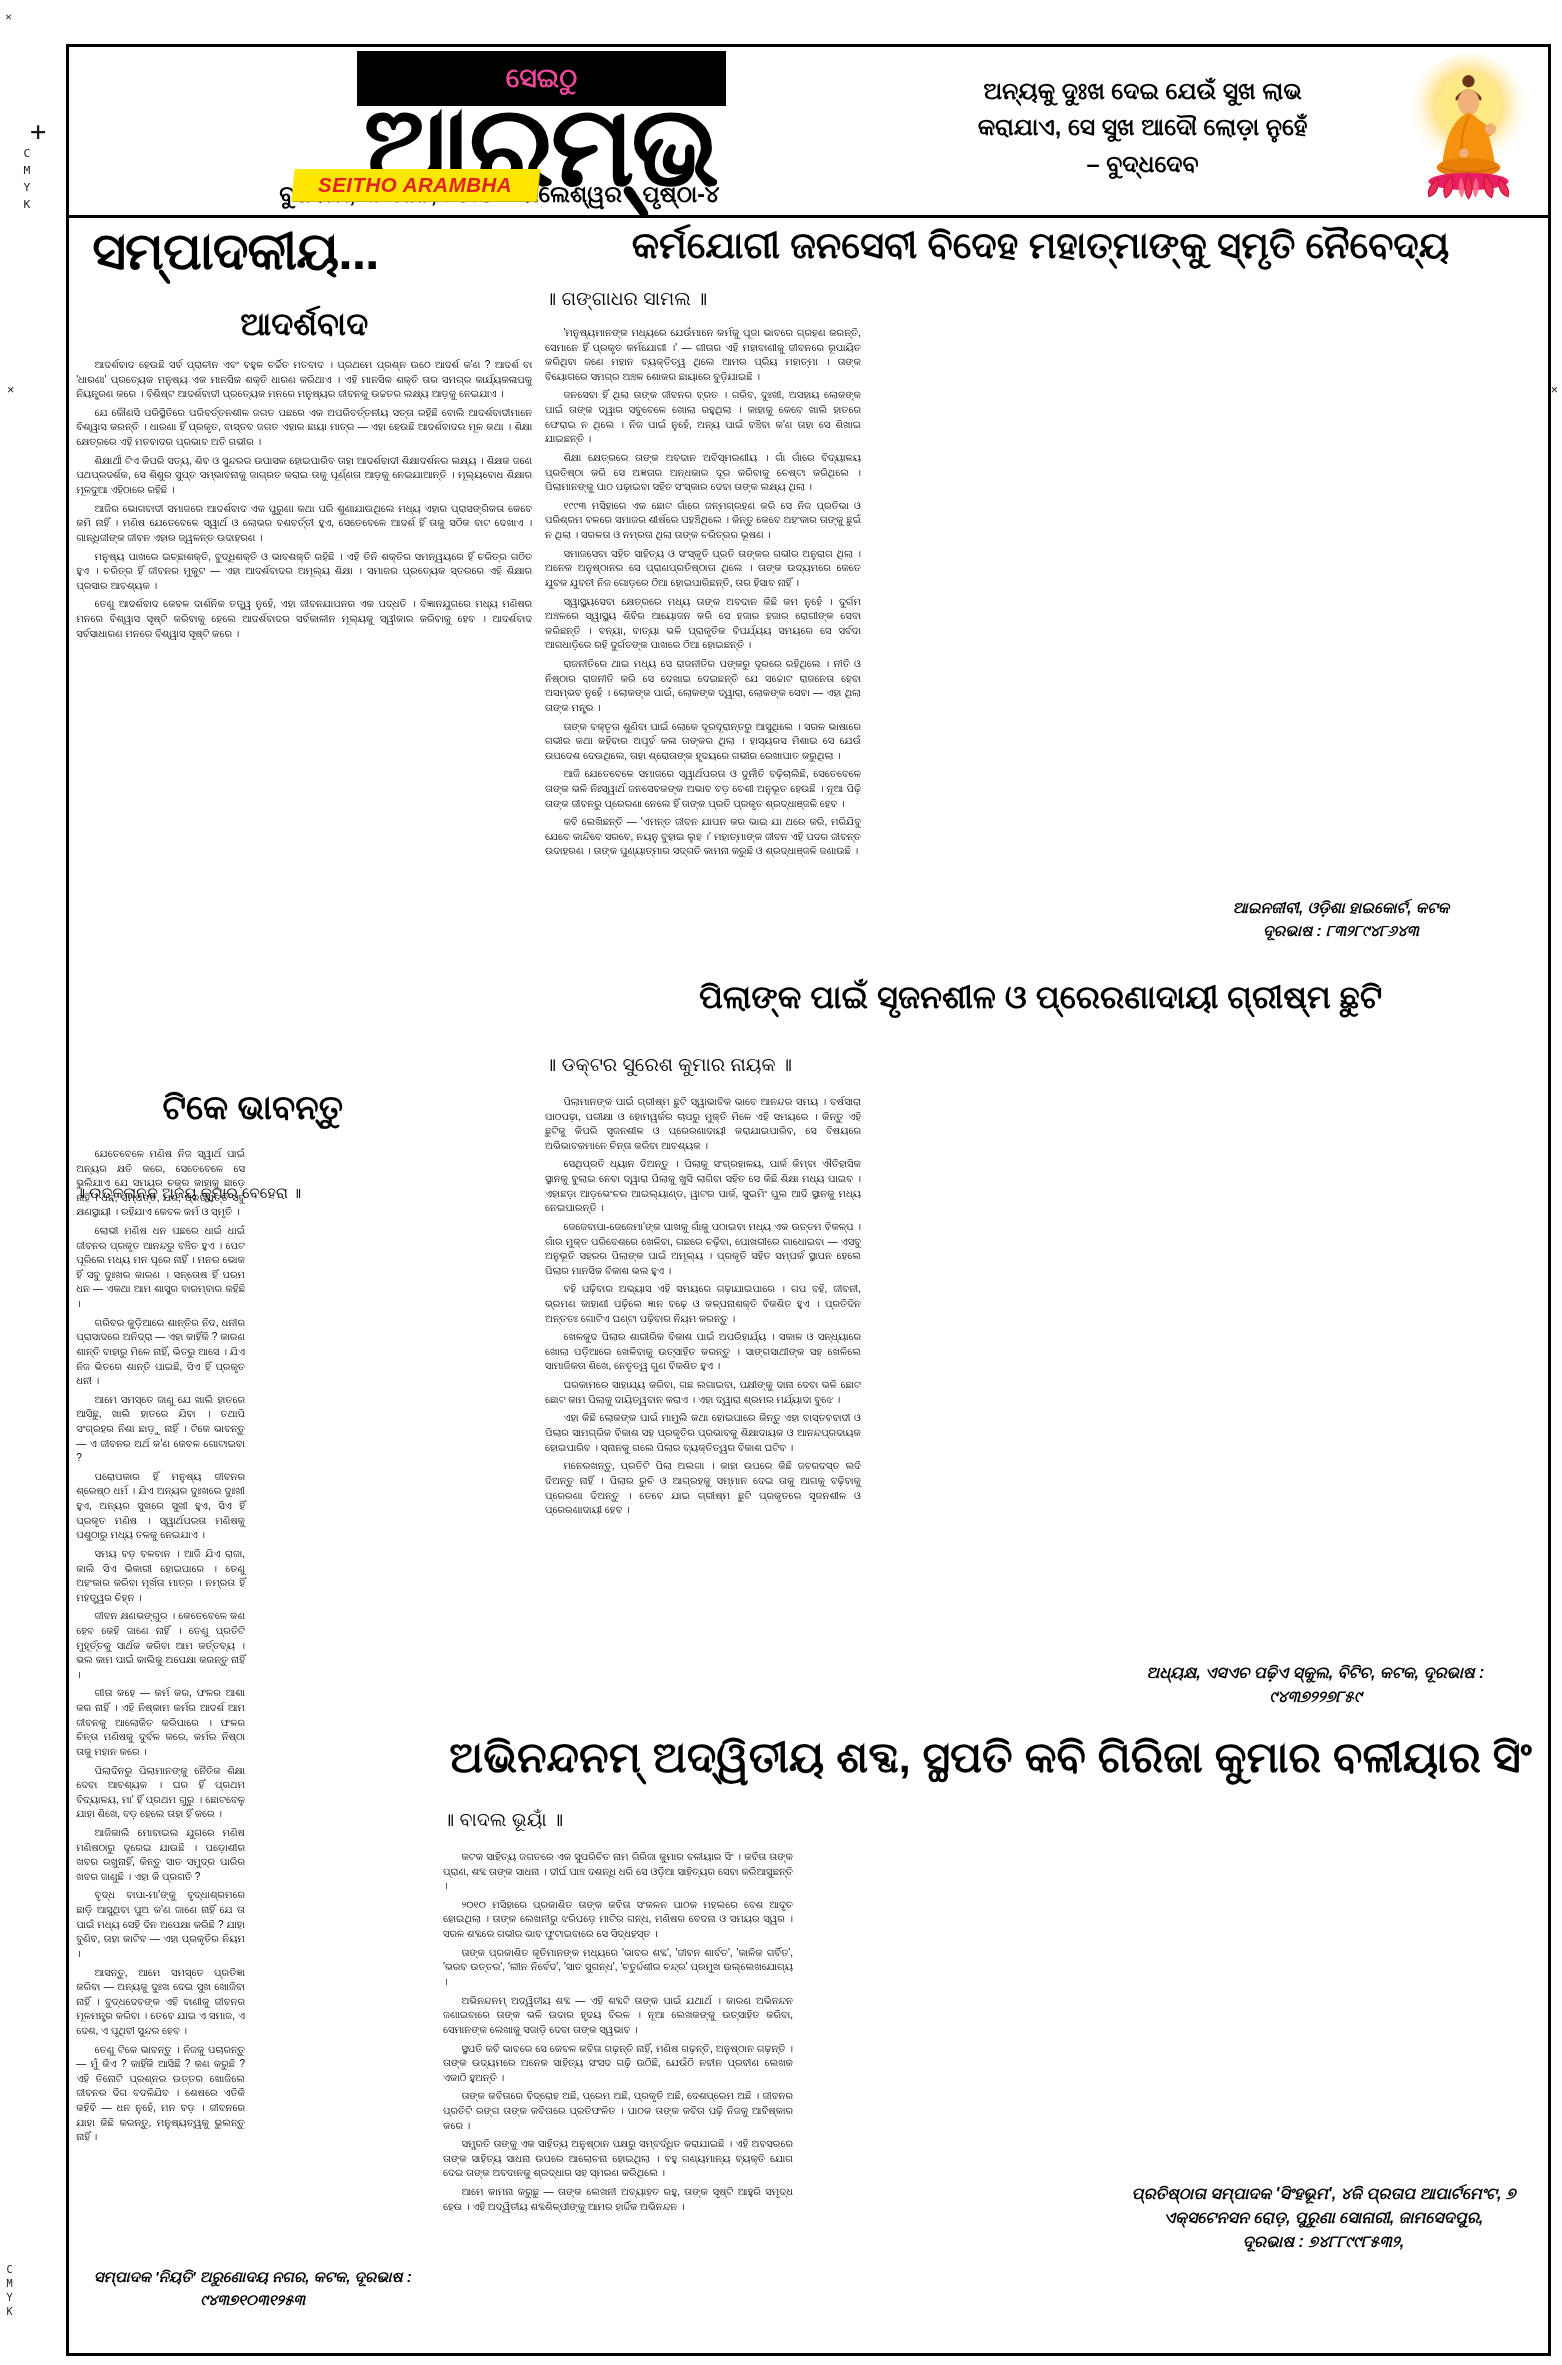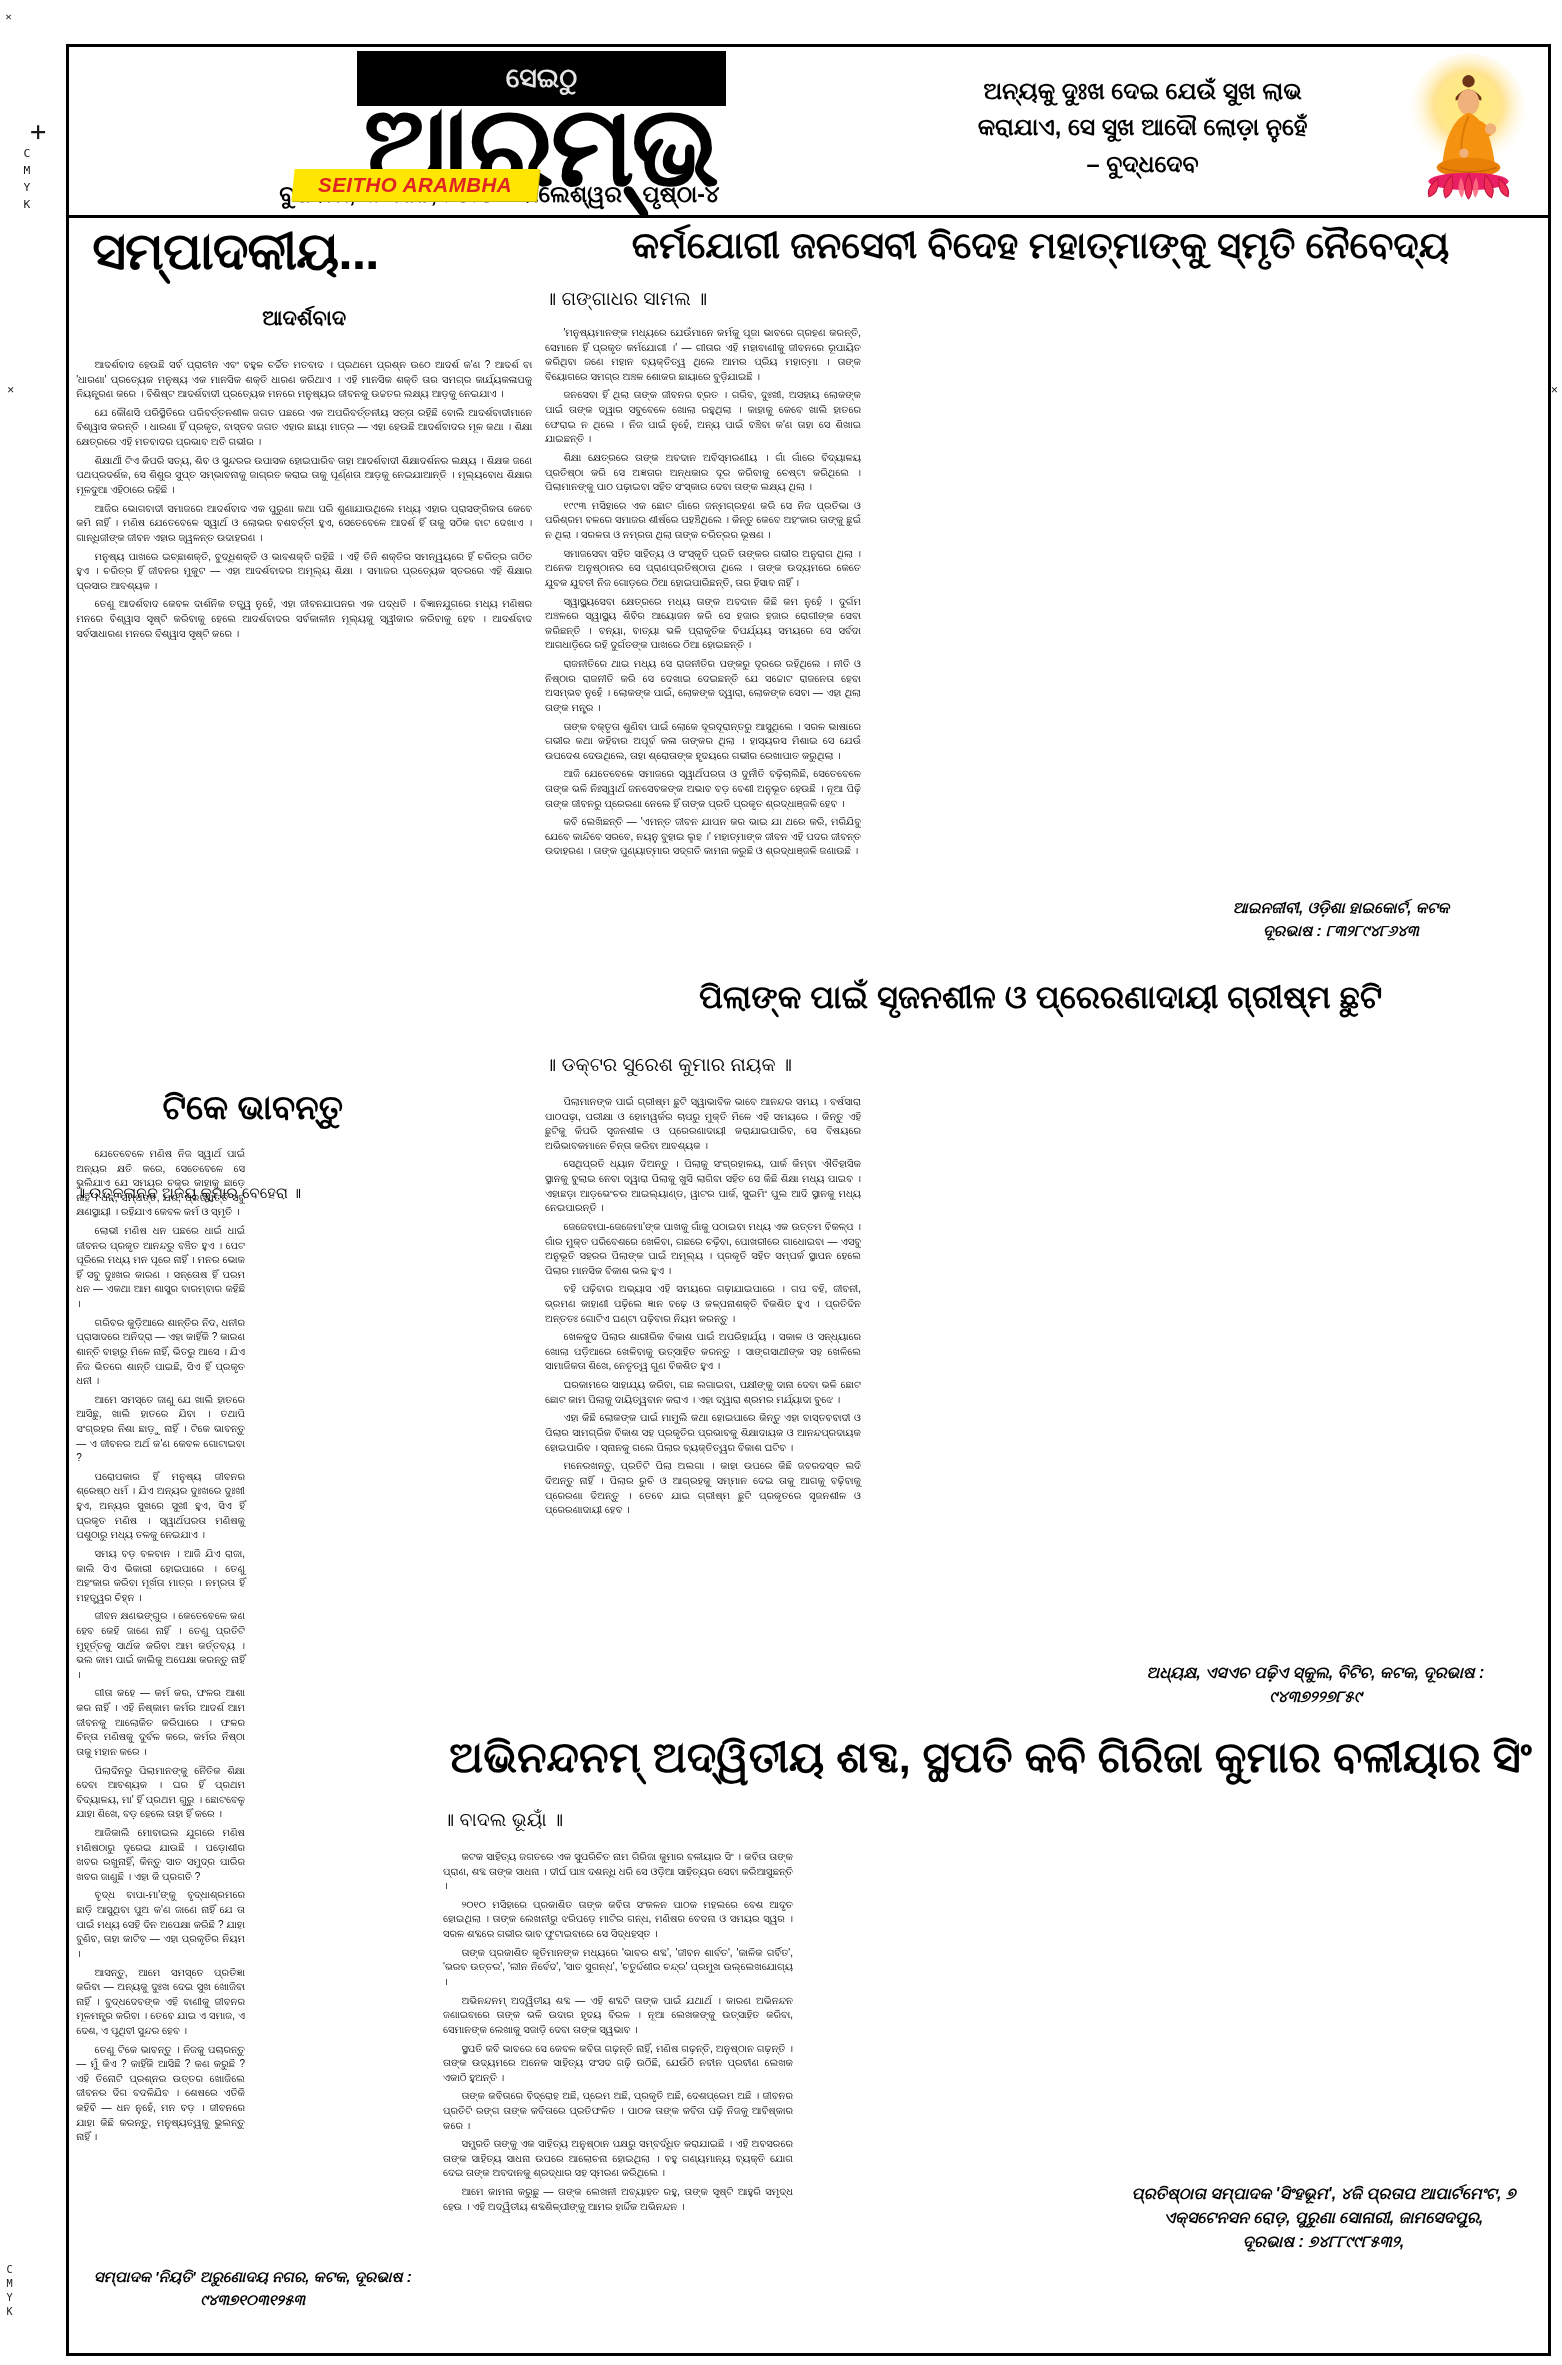--- a/index.html
+++ b/index.html
@@ -21,21 +21,21 @@
     position:absolute;left:66px;top:44px;width:1479px;height:2306px;
     border:3.6px solid #000;background:#fff;
   }
   .page-box *{box-sizing:border-box;}
   
   .masthead-rule{position:absolute;left:0;top:168px;width:100%;height:2.6px;background:#000;}
   .kicker-bar{
     position:absolute;left:288px;top:4.1px;width:369px;height:55px;background:#000;
     display:flex;align-items:center;justify-content:center;
   }
-  .kicker-bar span{color:#e5e5e5;font-size:27px;font-weight:700;}
+  .kicker-bar span{color:#ec4899;font-size:27px;font-weight:700;}
   .logo-text{
     position:absolute;left:133px;top:44px;width:676px;text-align:center;
     font-size:112px;line-height:1.0;font-weight:900;letter-spacing:-3.1px;white-space:nowrap;
   }
   .ribbon{
     position:absolute;left:224px;top:122px;width:245px;height:32px;background:#ffe600;
     display:flex;align-items:center;justify-content:center;transform:skewX(-6deg);
     box-shadow:1px 1px 0 #c9b400;z-index:4;
   }
   .ribbon span{color:#e02424;font-size:20.5px;font-weight:900;font-style:italic;letter-spacing:0.5px;transform:skewX(6deg);}
@@ -54,21 +54,21 @@
   
   .sec-title{font-weight:900;}
   .headline{font-weight:900;text-align:center;line-height:1.12;}
   .byline{font-weight:400;text-align:left;}
   .bodytext{font-size:10px;line-height:1.46;text-align:justify;overflow:hidden;}
   .bodytext p{margin:0 0 4.1px 0;text-indent:18.4px;}
   .sig{font-weight:700;font-style:italic;text-align:right;font-size:15.4px;line-height:1.5;background:#fff;}
   .sig p{margin:0;text-align:center;}
   
   .ed-title{position:absolute;left:7.2px;top:174px;width:461px;font-size:52px;letter-spacing:-1px;margin-left:16px;}
-  .ed-head{position:absolute;left:7.2px;top:259px;width:456px;text-align:center;font-size:21px;font-weight:900;}
+  .ed-head{position:absolute;left:7.2px;top:259px;width:456px;text-align:center;font-size:32px;font-weight:900;}
   .ed-body{position:absolute;left:7.2px;top:311px;width:456px;height:725px;}
   
   .think-head{position:absolute;left:7.2px;top:1041px;width:353px;text-align:center;font-size:34px;font-weight:900;}
   .think-byline{position:absolute;left:7.2px;top:1137px;width:353px;font-size:15px;}
   .think-body{position:absolute;left:7.2px;top:1100px;width:353px;height:1076px;column-count:2;column-gap:15.4px;column-fill:auto;}
   .think-sig{position:absolute;left:7.2px;top:2219px;width:353px;font-size:15px;}
   
   .a1-head{position:absolute;left:476px;top:178px;width:991px;font-size:37px;}
   .a1-byline{position:absolute;left:476px;top:241px;width:991px;font-size:19px;}
   .a1-body{position:absolute;left:476px;top:279px;width:991px;height:566px;column-count:3;column-gap:21.5px;column-fill:auto;}

